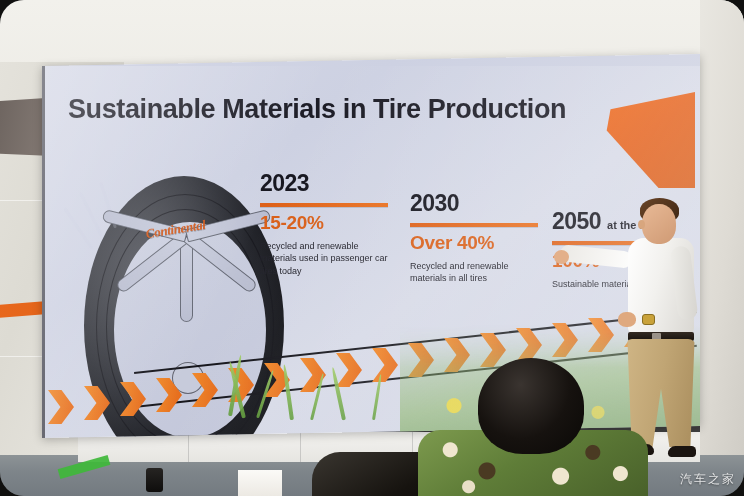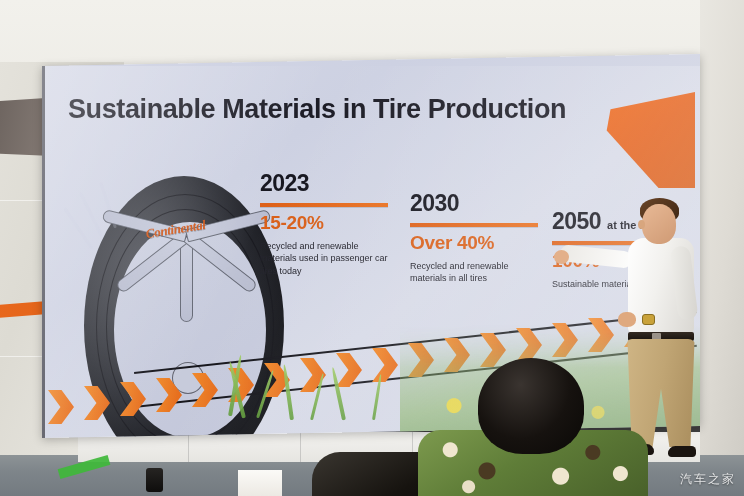--- a/index.html
+++ b/index.html
@@ -1,19 +1,20 @@
 <!DOCTYPE html>
 <html><head>
 <meta charset="utf-8">
 <style>
   html,body{margin:0;padding:0;background:#10100f;}
   #scene{
     position:relative;width:744px;height:496px;overflow:hidden;
     font-family:"Liberation Sans", sans-serif;
     background:#404040;
+    border-radius:24px;
   }
   
   .wall-top{position:absolute;left:0;top:0;width:744px;height:230px;
     background:linear-gradient(180deg,#f2f1ec 0%,#eceae4 60%,#e6e4de 100%);}
   .wall-right{position:absolute;left:700px;top:0;width:44px;height:470px;
     background:linear-gradient(100deg,#e9e7e1 0%,#dedbd4 55%,#cfccc5 100%);}
   .wall-left{position:absolute;left:0;top:62px;width:124px;height:408px;
     background:linear-gradient(110deg,#e4e2db 0%,#dddbd3 40%,#e9e7e1 100%);}
   .panel-dark{position:absolute;left:0;top:93px;width:122px;height:66px;
     background:linear-gradient(100deg,#6e6560 0%,#8a807a 55%,#7d736d 100%);

